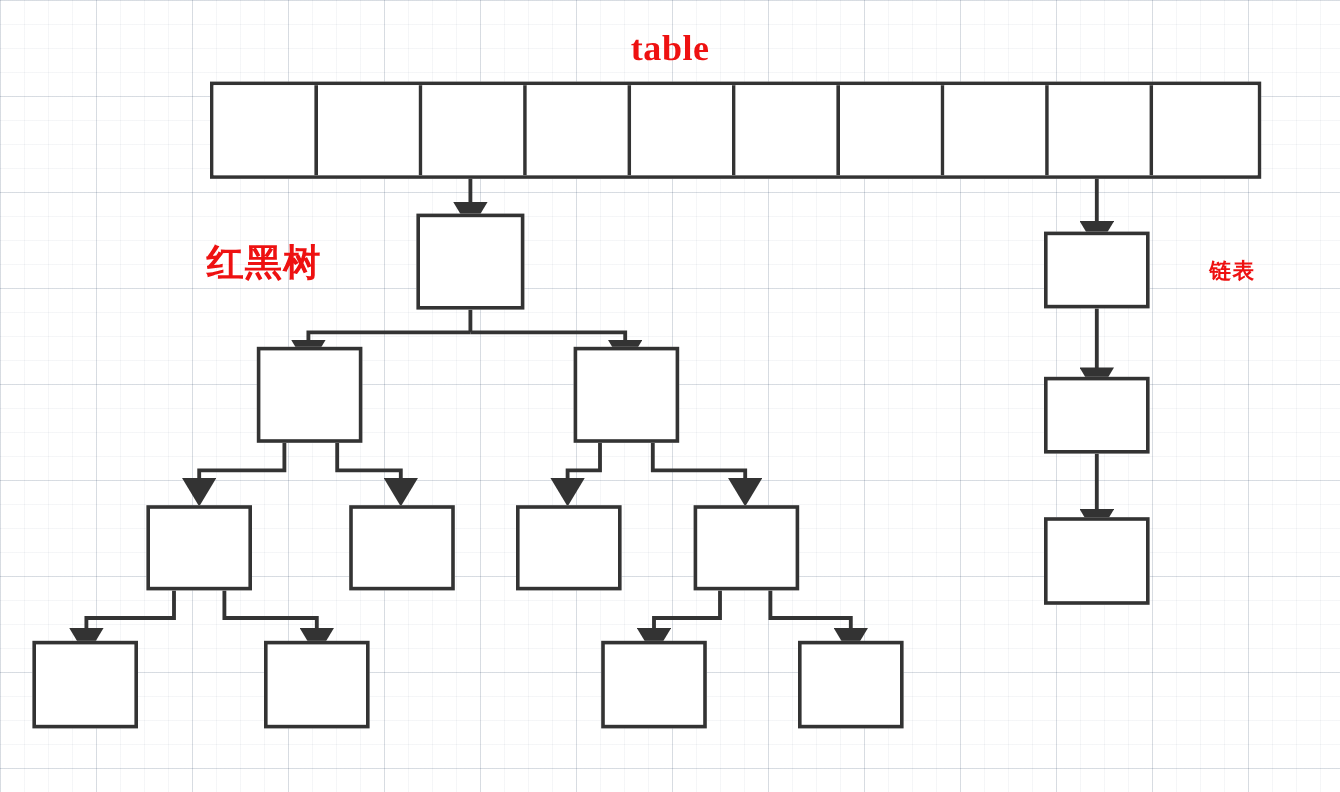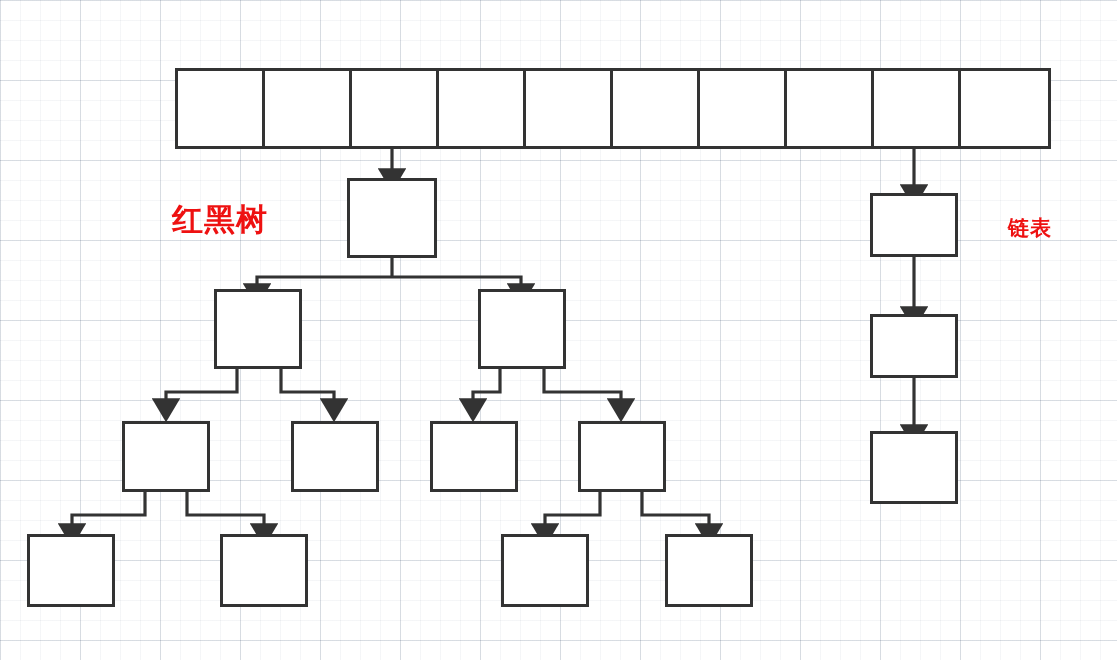--- a/index.html
+++ b/index.html
@@ -62,21 +62,21 @@
   }
   #label-rbtree {
     left: 172px; top: 204px;
     font-size: 31px;
     font-family: "DejaVu Sans", sans-serif;
     font-weight: bold;
     letter-spacing: 1px;
   }
   #label-linkedlist {
     left: 1008px; top: 218px;
-    font-size: 21px;
+    font-size: 18px;
     font-family: "DejaVu Sans", sans-serif;
     font-weight: bold;
     letter-spacing: 1px;
   }
 
   
   #table-strip {
     position: absolute;
     left: 175px;
     top: 68px;
@@ -135,20 +135,21 @@
       <path d="M187,492 L187,515 L264,515 L264,527" marker-end="url(#arrow)"></path>
 
       <path d="M600,492 L600,515 L545,515 L545,527" marker-end="url(#arrow)"></path>
       <path d="M642,492 L642,515 L709,515 L709,527" marker-end="url(#arrow)"></path>
 
       <path d="M914,257 L914,310" marker-end="url(#arrow)"></path>
       <path d="M914,378 L914,428" marker-end="url(#arrow)"></path>
     </g>
   </svg>
 
+  <div class="ann" id="title-table">table</div>
 
   <div class="ann" id="label-rbtree">红黑树</div>
 
   <div class="ann" id="label-linkedlist">链表</div>
 
   <div id="table-strip">
     <div class="table-cell"></div>
     <div class="table-cell"></div>
     <div class="table-cell"></div>
     <div class="table-cell"></div>

